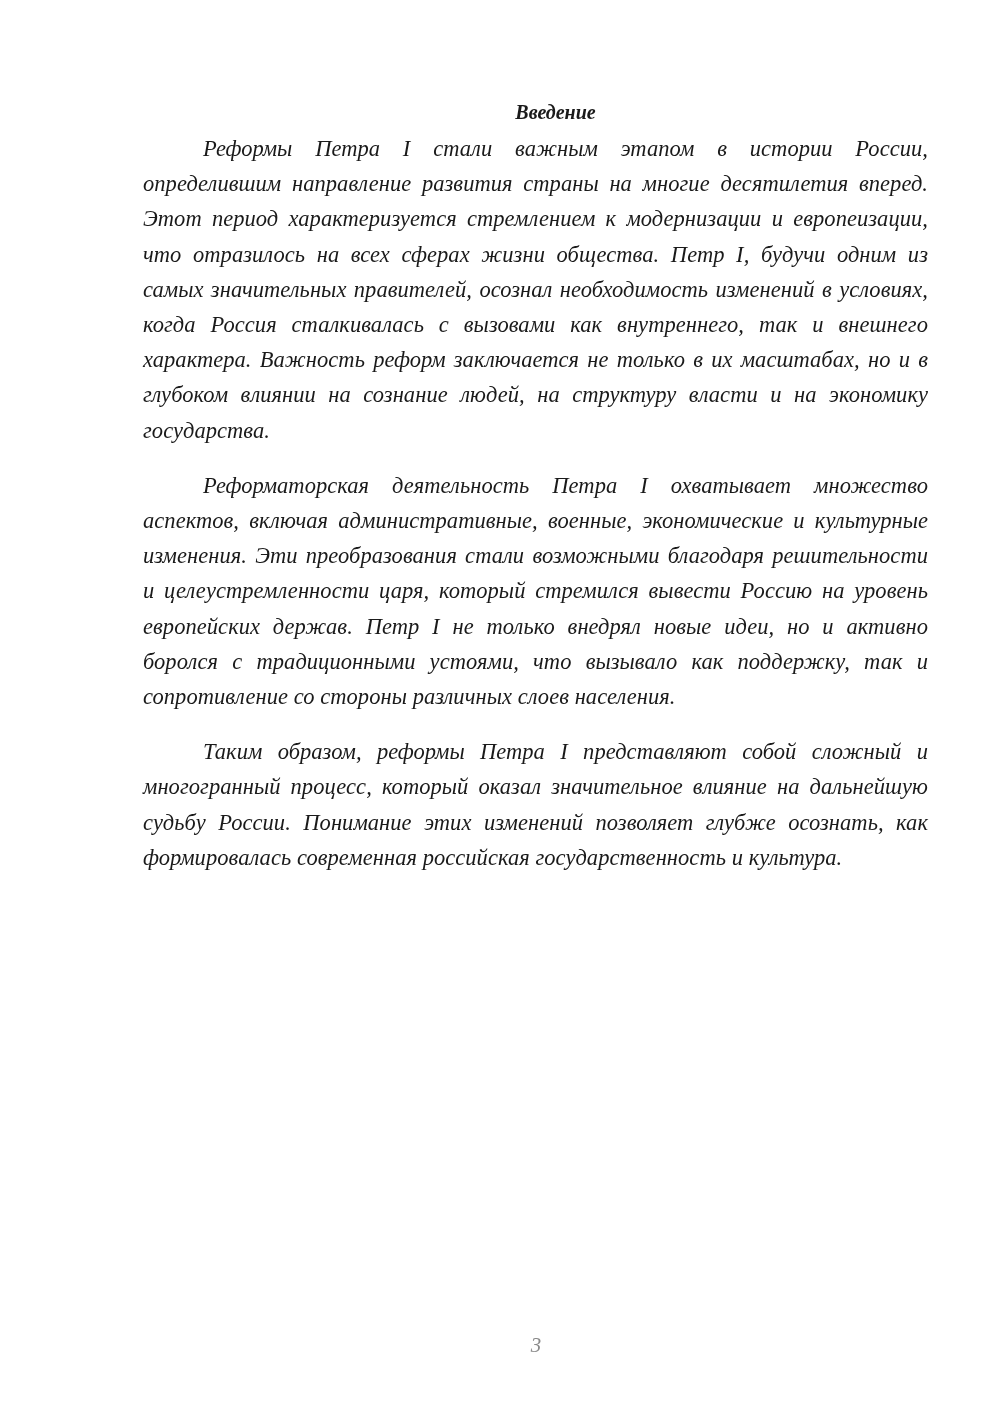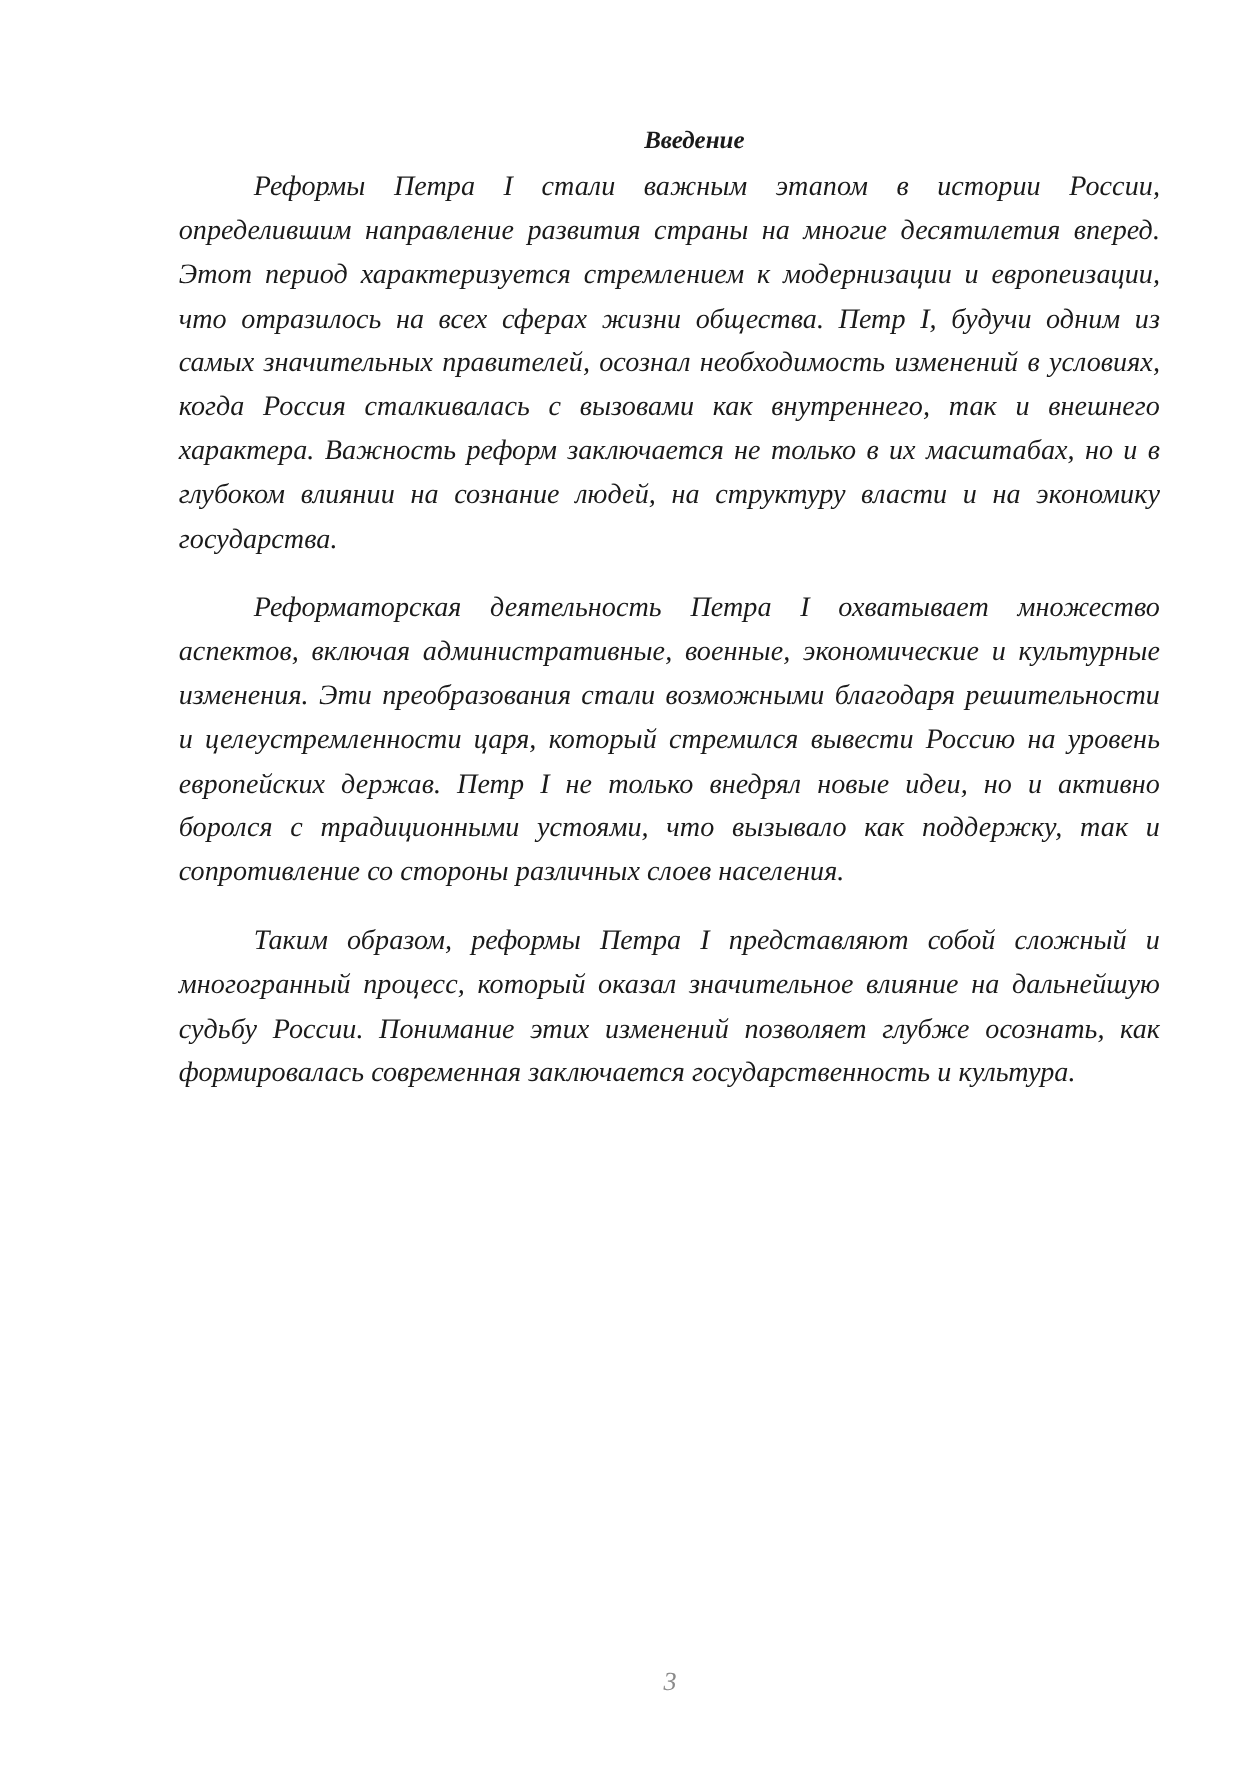--- a/index.html
+++ b/index.html
@@ -59,16 +59,16 @@
     }
   </style>
 </head>
 <body>
 
 <div class="page">
   <div class="content">
     <div class="heading">Введение</div>
     <p class="para">Реформы Петра I стали важным этапом в истории России, определившим направление развития страны на многие десятилетия вперед. Этот период характеризуется стремлением к модернизации и европеизации, что отразилось на всех сферах жизни общества. Петр I, будучи одним из самых значительных правителей, осознал необходимость изменений в условиях, когда Россия сталкивалась с вызовами как внутреннего, так и внешнего характера. Важность реформ заключается не только в их масштабах, но и в глубоком влиянии на сознание людей, на структуру власти и на экономику государства.</p>
     <p class="para">Реформаторская деятельность Петра I охватывает множество аспектов, включая административные, военные, экономические и культурные изменения. Эти преобразования стали возможными благодаря решительности и целеустремленности царя, который стремился вывести Россию на уровень европейских держав. Петр I не только внедрял новые идеи, но и активно боролся с традиционными устоями, что вызывало как поддержку, так и сопротивление со стороны различных слоев населения.</p>
-    <p class="para">Таким образом, реформы Петра I представляют собой сложный и многогранный процесс, который оказал значительное влияние на дальнейшую судьбу России. Понимание этих изменений позволяет глубже осознать, как формировалась современная заключается государственность и культура.</p>
+    <p class="para">Таким образом, реформы Петра I представляют собой сложный и многогранный процесс, который оказал значительное влияние на дальнейшую судьбу России. Понимание этих изменений позволяет глубже осознать, как формировалась современная российская государственность и культура.</p>
   </div>
   <div class="page-number">3</div>
 </div>
 
 </body></html>

